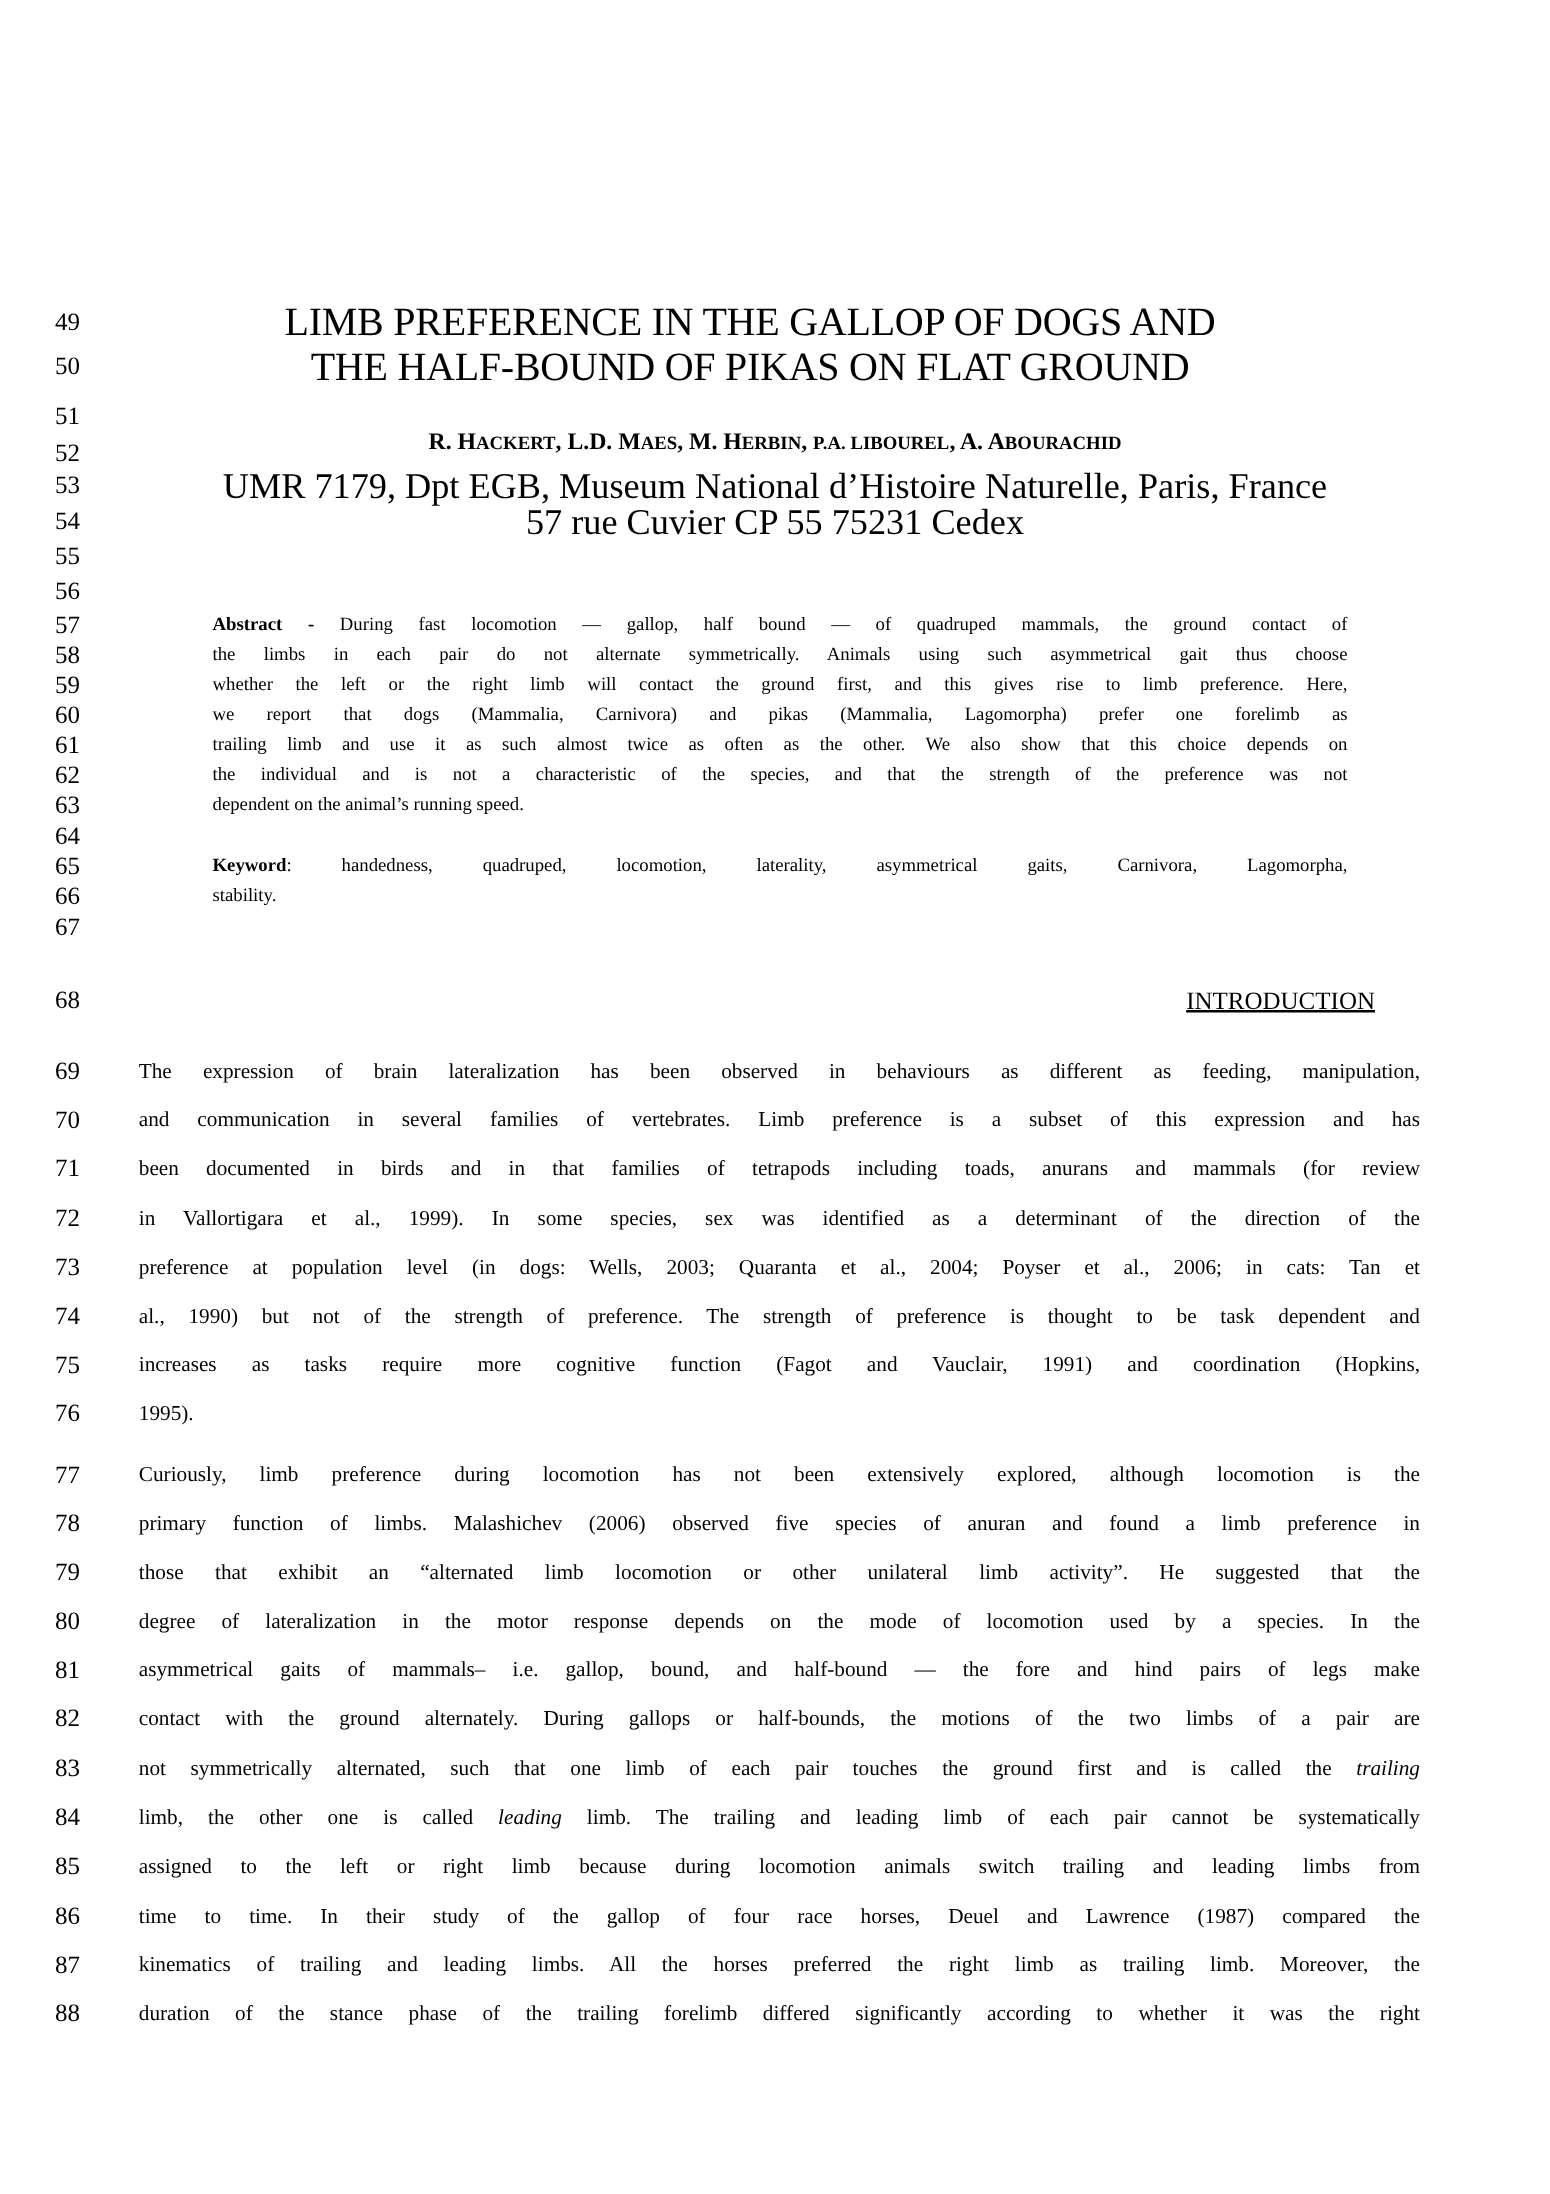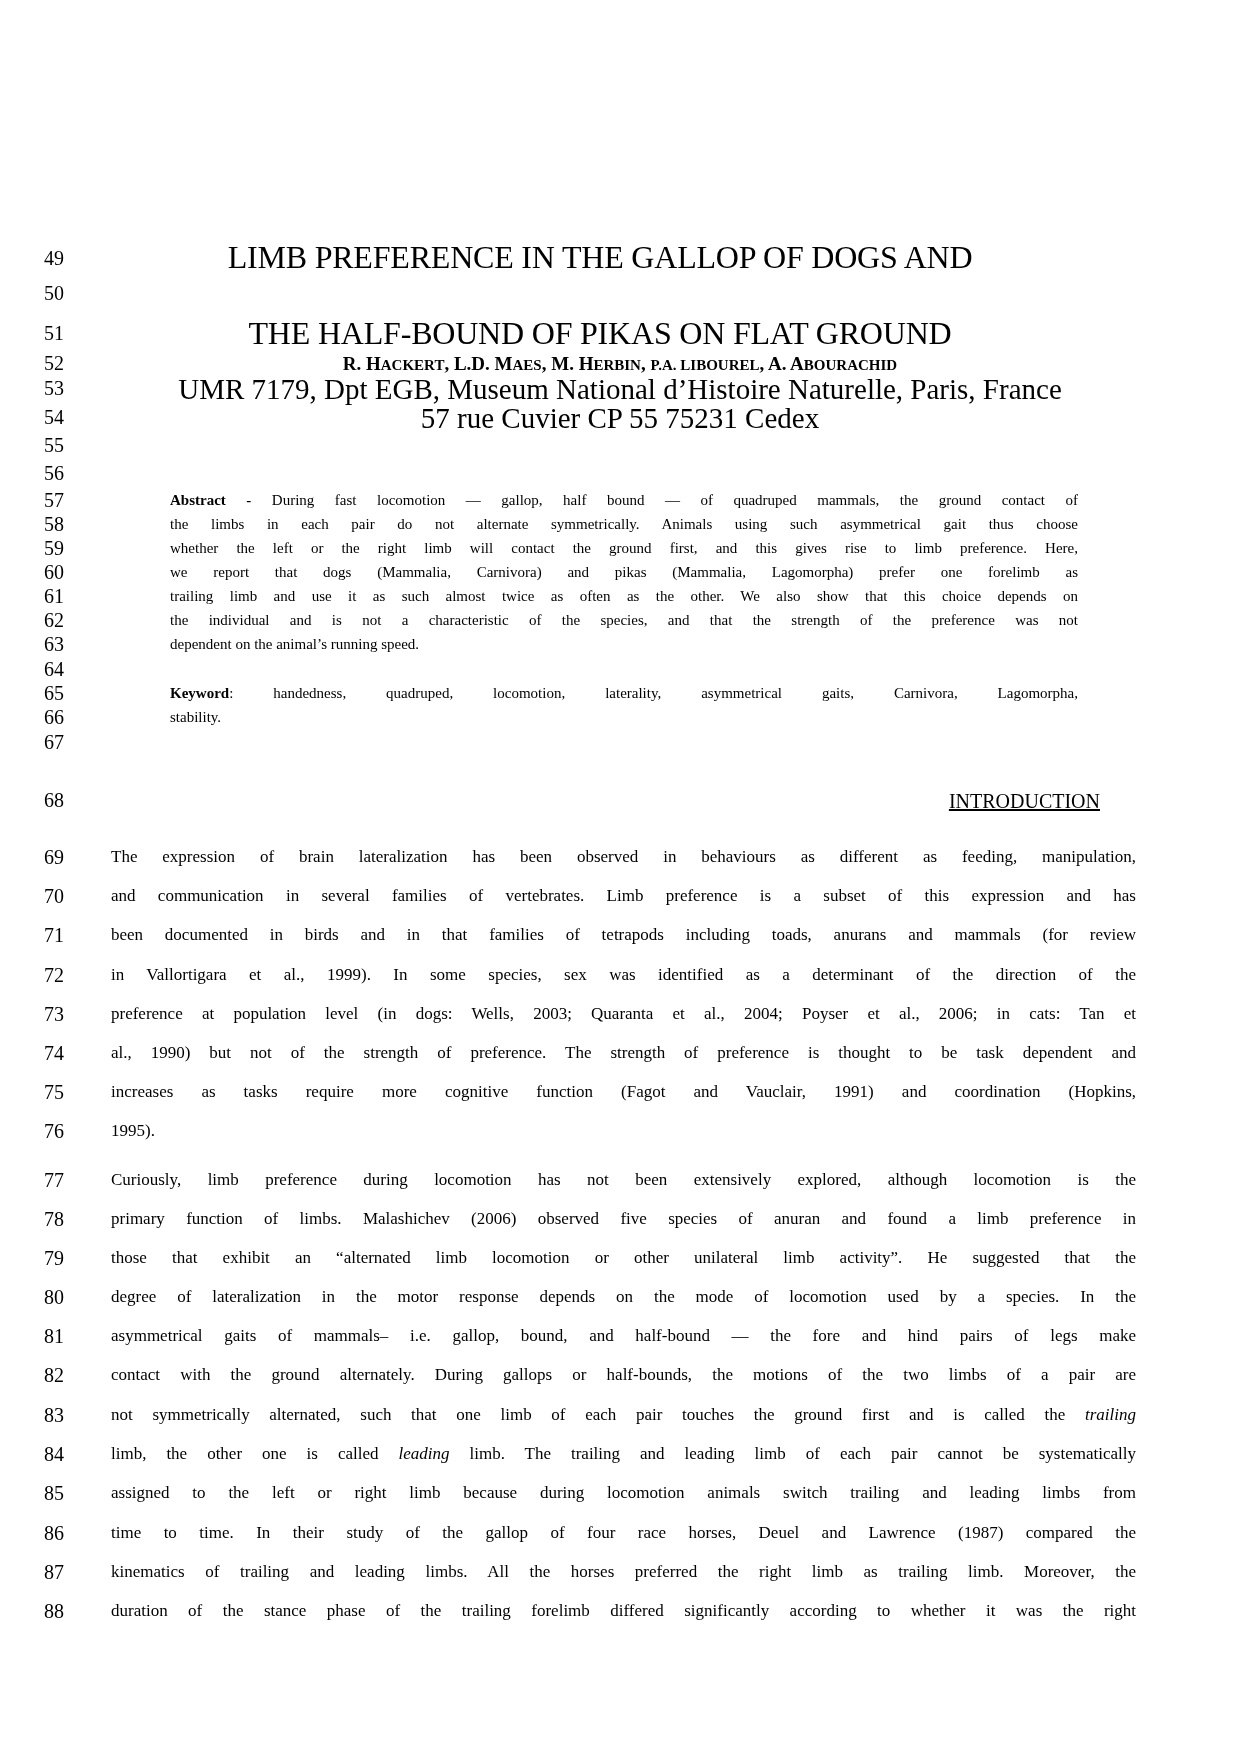--- a/index.html
+++ b/index.html
@@ -63,24 +63,24 @@
   <span class="ln" style="top:1405px">83</span>
   <span class="ln" style="top:1444px">84</span>
   <span class="ln" style="top:1483px">85</span>
   <span class="ln" style="top:1523px">86</span>
   <span class="ln" style="top:1562px">87</span>
   <span class="ln" style="top:1601px">88</span>
 </div>
 
 <div>
   <div class="title-line" style="top:240px; left:130px;">LIMB PREFERENCE IN THE GALLOP OF DOGS AND</div>
-  <div class="title-line" style="top:276px; left:130px;margin-top:40px;">THE HALF-BOUND OF PIKAS ON FLAT GROUND</div>
+  <div class="title-line" style="top:276px; left:130px;">THE HALF-BOUND OF PIKAS ON FLAT GROUND</div>
 </div>
 
-<div class="center-line authors" style="top:353px; left:150px;">R. H<span class="sc">ACKERT</span>, L.D. M<span class="sc">AES</span>, M. H<span class="sc">ERBIN</span>, <span class="sc">P.A. LIBOUREL</span>, A. A<span class="sc">BOURACHID</span></div>
+<div class="center-line authors" style="top:343px; left:150px;">R. H<span class="sc">ACKERT</span>, L.D. M<span class="sc">AES</span>, M. H<span class="sc">ERBIN</span>, <span class="sc">P.A. LIBOUREL</span>, A. A<span class="sc">BOURACHID</span></div>
 
 <div class="center-line affil" style="top:376px; left:150px;">UMR 7179, Dpt EGB, Museum National d’Histoire Naturelle, Paris, France</div>
 <div class="center-line affil" style="top:405px; left:150px;">57 rue Cuvier CP 55 75231 Cedex</div>
 
 <div>
   <div class="abs-line" style="top:489px"><b>Abstract -</b><span> During fast locomotion — gallop, half bound — of quadruped mammals, the ground contact of</span></div>
   <div class="abs-line" style="top:513px">the limbs in each pair do not alternate symmetrically. Animals using such asymmetrical gait thus choose</div>
   <div class="abs-line" style="top:537px">whether the left or the right limb will contact the ground first, and this gives rise to limb preference. Here,</div>
   <div class="abs-line" style="top:561px">we report that dogs (Mammalia, Carnivora) and pikas (Mammalia, Lagomorpha) prefer one forelimb as</div>
   <div class="abs-line" style="top:585px">trailing limb and use it as such almost twice as often as the other. We also show that this choice depends on</div>

